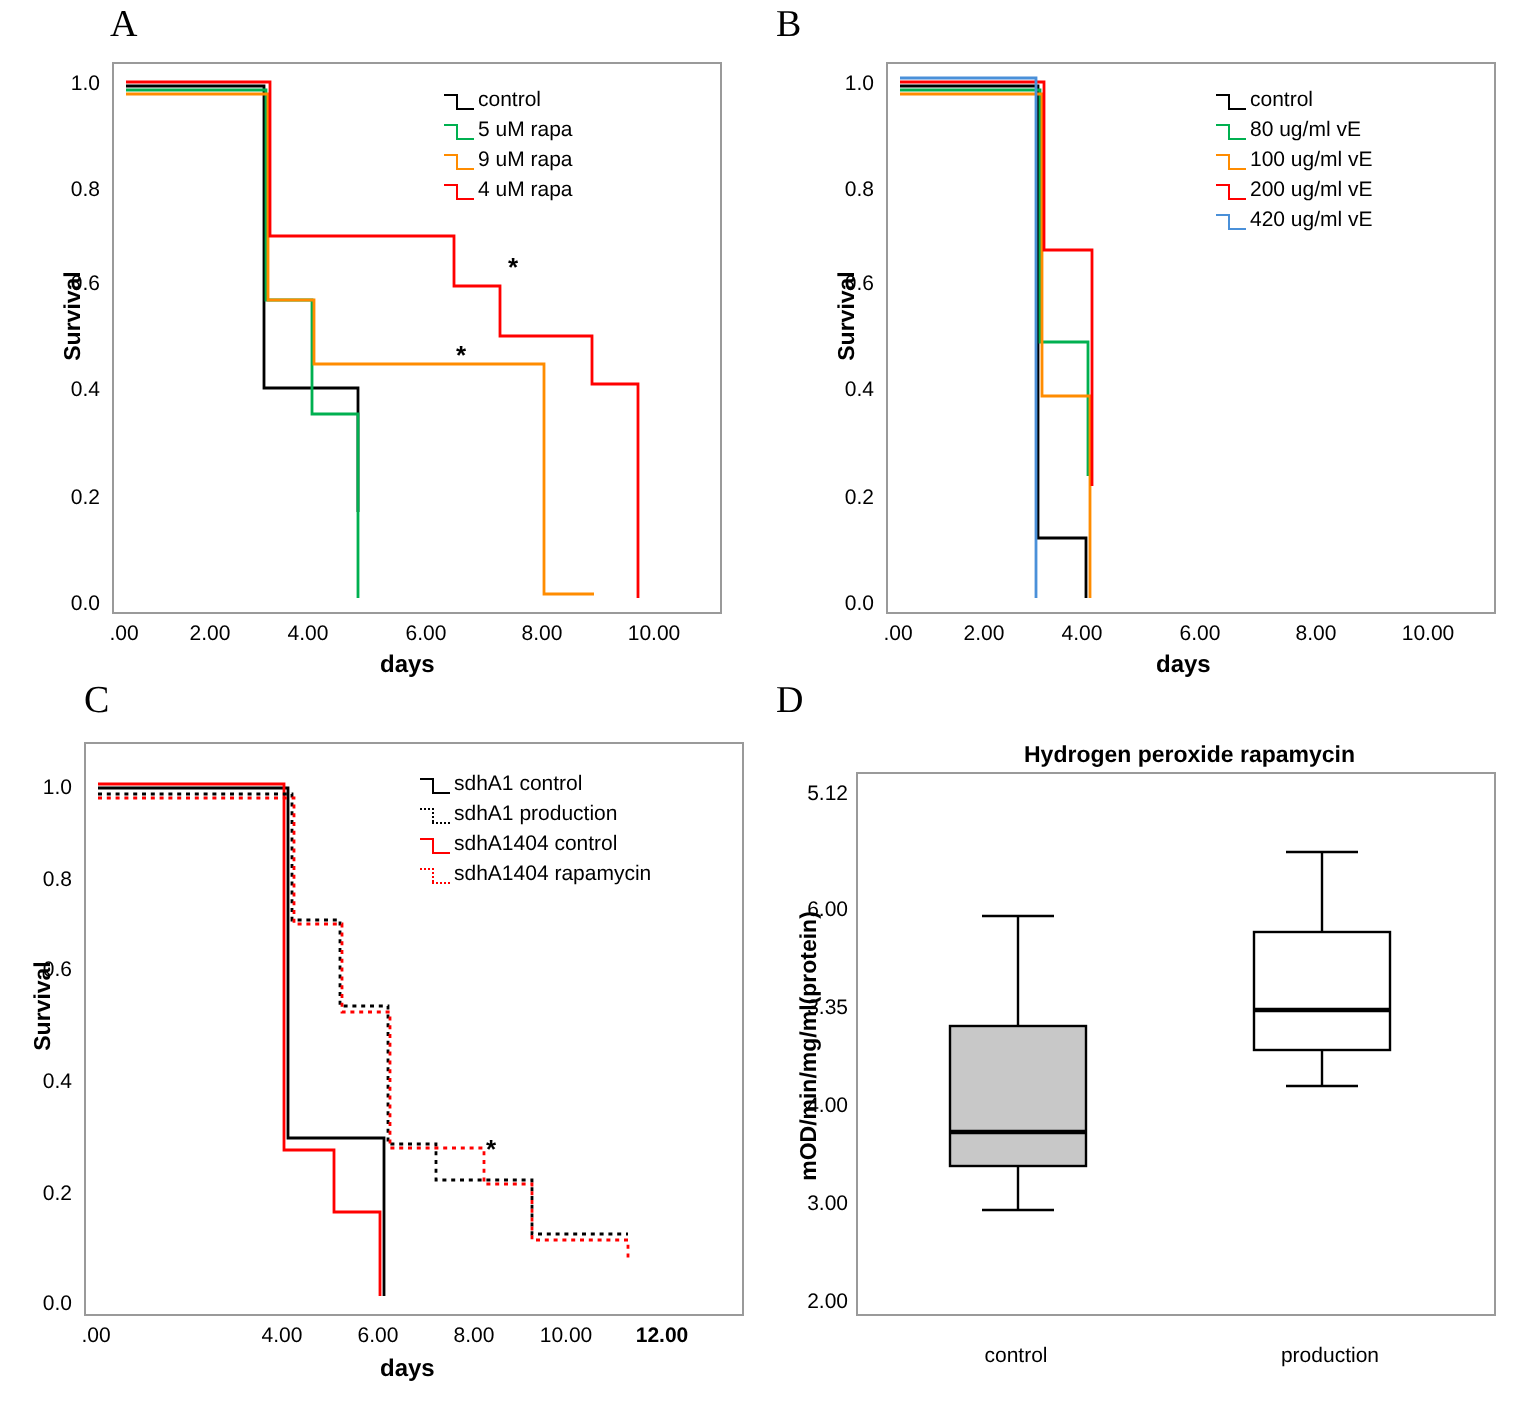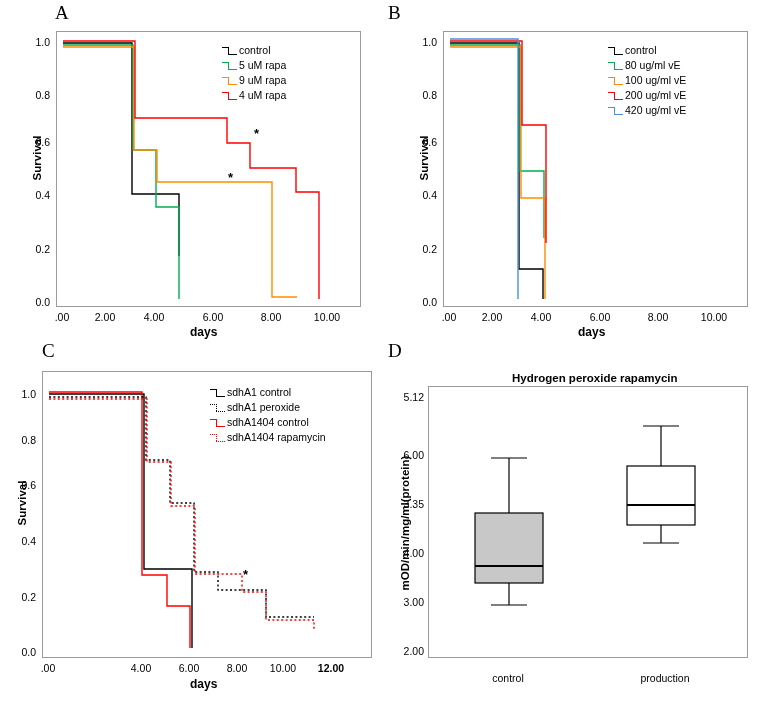--- a/index.html
+++ b/index.html
@@ -305,21 +305,21 @@
         <span class="seg-h2" style="border-top-color:#000000;"></span>
       </span>
       <span class="legend-label">sdhA1 control</span>
     </div>
     <div class="legend-row">
       <span class="legend-key">
         <span class="seg-h1" style="border-top-color:#000000; border-top-style:dotted;"></span>
         <span class="seg-v" style="border-left-color:#000000; border-left-style:dotted;"></span>
         <span class="seg-h2" style="border-top-color:#000000; border-top-style:dotted;"></span>
       </span>
-      <span class="legend-label">sdhA1 peroxide</span>
+      <span class="legend-label">sdhA1 production</span>
     </div>
     <div class="legend-row">
       <span class="legend-key">
         <span class="seg-h1" style="border-top-color:#ff0000;"></span>
         <span class="seg-v" style="border-left-color:#ff0000;"></span>
         <span class="seg-h2" style="border-top-color:#ff0000;"></span>
       </span>
       <span class="legend-label">sdhA1404 control</span>
     </div>
     <div class="legend-row">

